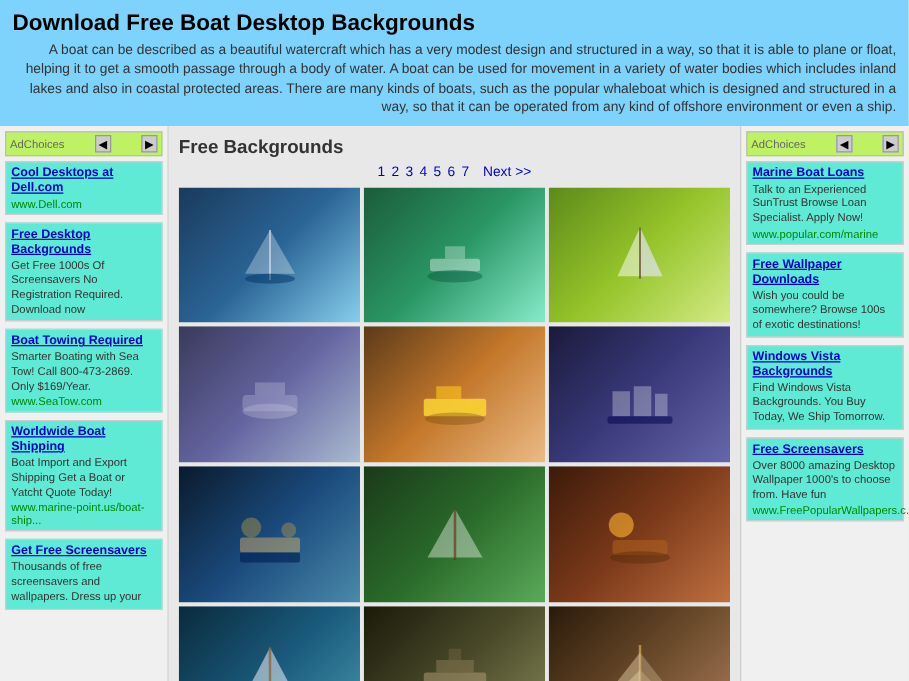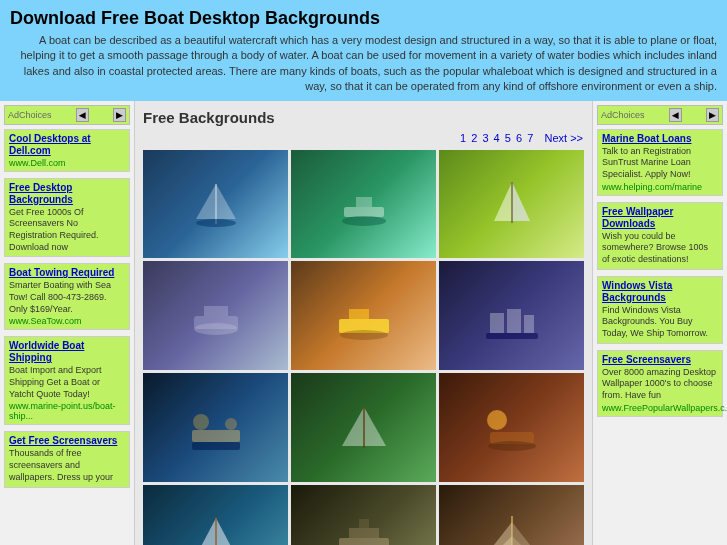--- a/index.html
+++ b/index.html
@@ -61,21 +61,21 @@
     .ad-nav-btn {
       background: #ccc;
       border: 1px solid #999;
       font-size: 9px;
       cursor: pointer;
       padding: 0 2px;
       height: 14px;
     }
     .sidebar-ad {
       border: 1px solid #ccc;
-      background: #bef264;
+      background: #5eead4;
       padding: 3px 4px;
       margin-bottom: 6px;
       font-size: 10px;
     }
     .sidebar-ad .ad-title {
       font-weight: bold;
       color: #00c;
       font-size: 10px;
       line-height: 1.2;
       text-decoration: underline;
@@ -100,21 +100,21 @@
       padding: 8px;
       min-width: 0;
     }
     .center-content h2 {
       font-size: 15px;
       font-weight: bold;
       color: #333;
       margin-bottom: 6px;
     }
     .pagination {
-      text-align: right;
+      text-align: center;
       margin-bottom: 6px;
       font-size: 11px;
     }
     .pagination a {
       color: #00c;
       text-decoration: none;
       margin: 0 1px;
     }
     .image-grid {
       display: grid;
@@ -340,22 +340,22 @@
 
     <div class="right-sidebar">
       <div class="ad-choices-bar">
         <span class="adchoices-text">AdChoices</span>
         <button class="ad-nav-btn">◀</button>
         <button class="ad-nav-btn">▶</button>
       </div>
 
       <div class="sidebar-ad">
         <div class="ad-title"><span>Marine Boat Loans</span></div>
-        <div class="ad-desc">Talk to an Registration SunTrust Marine Loan Specialist. Apply Now!</div>
-        <div class="ad-url">www.helping.com/marine</div>
+        <div class="ad-desc">Talk to an Experienced SunTrust Browse Loan Specialist. Apply Now!</div>
+        <div class="ad-url">www.popular.com/marine</div>
       </div>
 
       <div class="sidebar-ad">
         <div class="ad-title"><span>Free Wallpaper Downloads</span></div>
         <div class="ad-desc">Wish you could be somewhere? Browse 100s of exotic destinations!</div>
       </div>
 
 
       <div class="sidebar-ad">
         <div class="ad-title"><span>Windows Vista Backgrounds</span></div>

